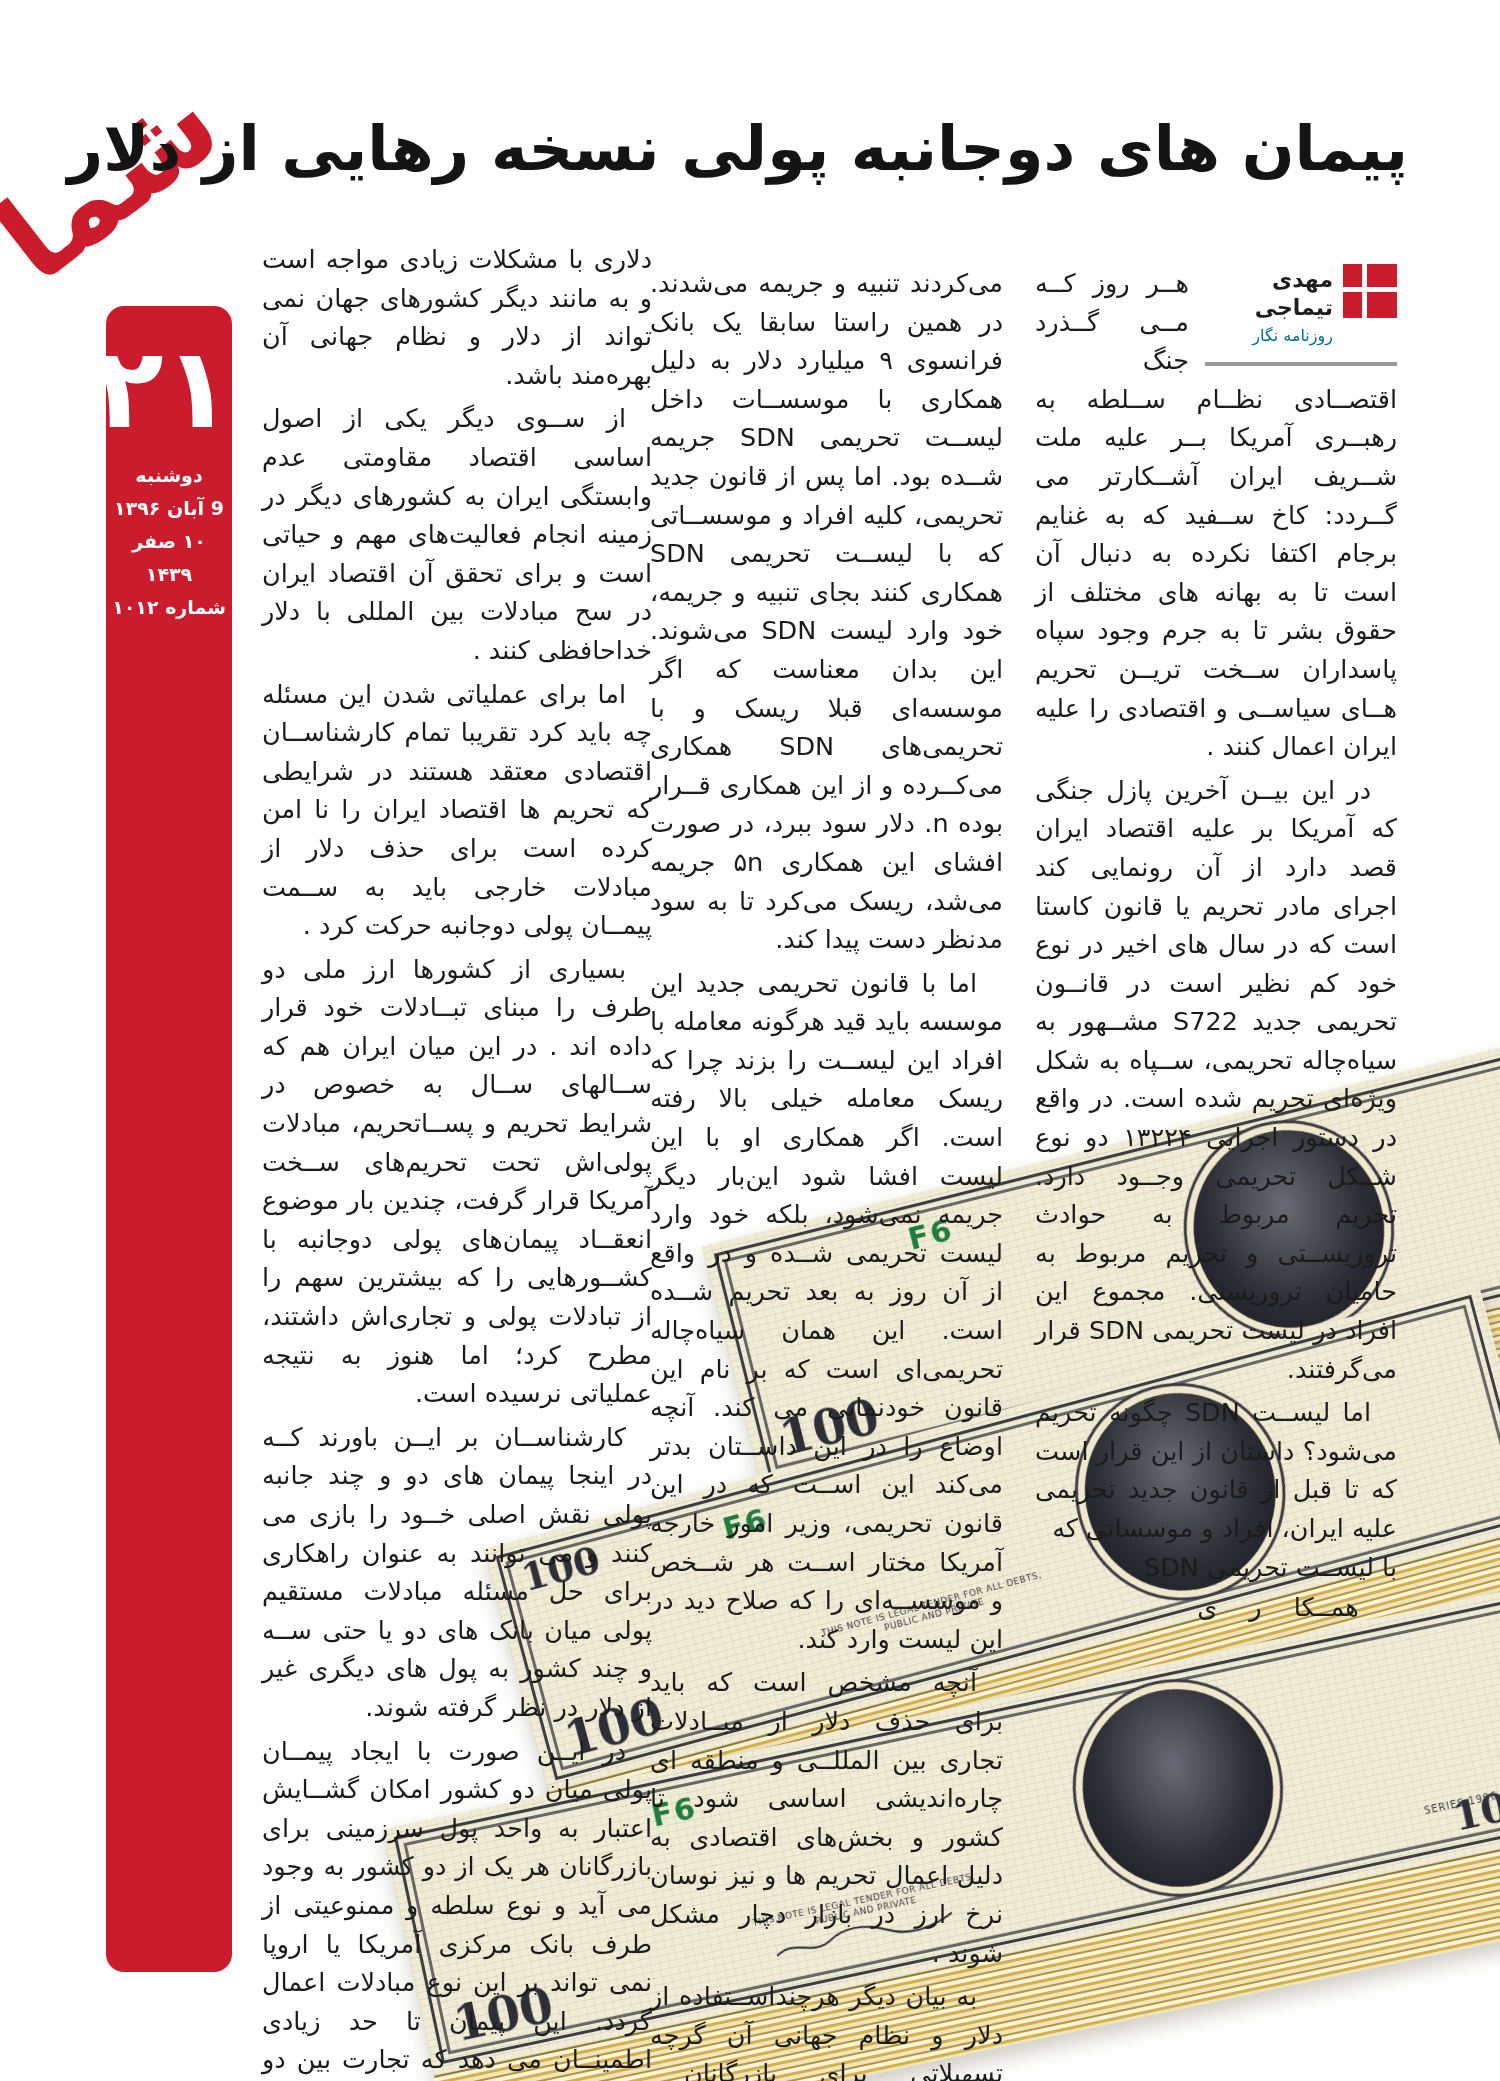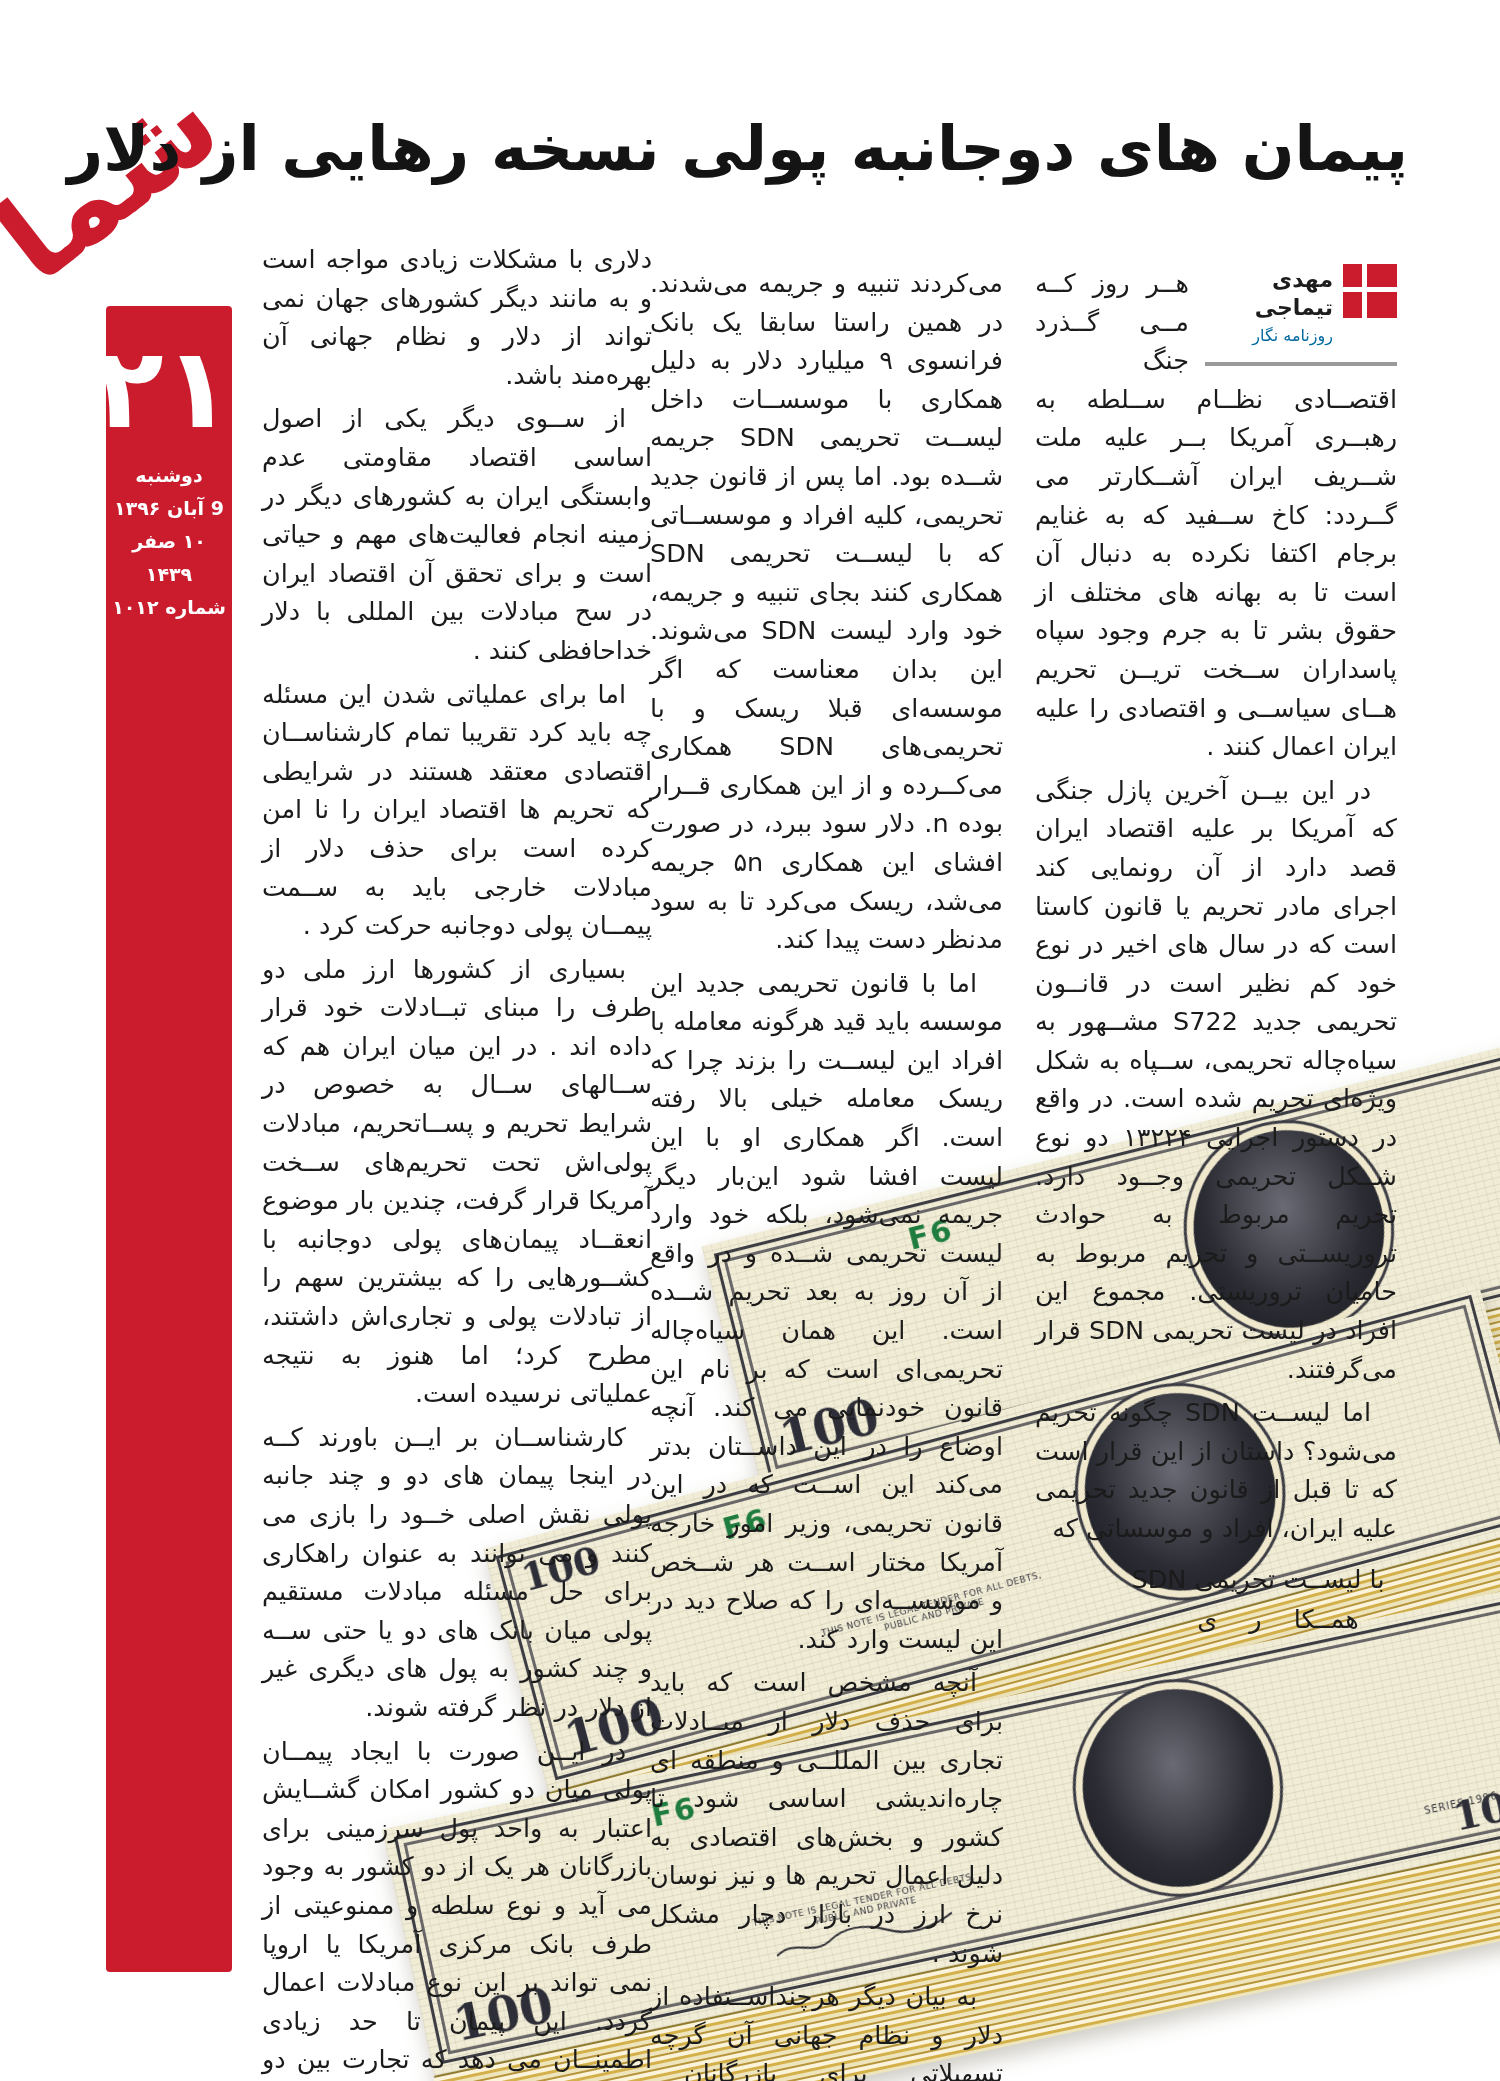--- a/index.html
+++ b/index.html
@@ -5,42 +5,42 @@
   html,body{margin:0;padding:0;background:#e8e8e8;}
   .page{position:relative;width:1500px;height:2081px;background:#ffffff;overflow:hidden;
         font-family:"DejaVu Sans",sans-serif;direction:rtl;}
   
   .logo{position:absolute;left:28px;top:52px;width:210px;height:250px;color:#cb1c2e;
         font-size:118px;font-weight:bold;transform:rotate(-38deg);transform-origin:50% 55%;
         text-align:center;line-height:230px;}
   .headline{position:absolute;right:92px;top:70px;width:1180px;text-align:left;
         font-size:62px;font-weight:bold;color:#141414;white-space:nowrap;letter-spacing:-1px;}
   .sidebar{position:absolute;left:106px;top:306px;width:126px;height:1666px;background:#cb1c2e;
-        border-radius:4px;color:#ffffff;text-align:center;}
+        border-radius:18px;color:#ffffff;text-align:center;}
   .page-num{font-size:112px;font-weight:bold;line-height:1.15;margin-top:18px;}
   .dateline{font-size:19px;font-weight:bold;line-height:33px;margin-top:6px;}
   
   .byline{float:right;width:192px;margin:0 0 12px 16px;border-bottom:4px solid #9a9a9a;
         padding-bottom:12px;}
   .byline-inner{display:flex;align-items:flex-start;gap:10px;justify-content:space-between;}
   .byline-icon{width:54px;height:54px;background:#cb1c2e;position:relative;flex:0 0 54px;}
   .byline-icon::before{content:"";position:absolute;left:19px;top:0;width:5px;height:100%;background:#fff;}
   .byline-icon::after{content:"";position:absolute;top:23px;left:0;height:5px;width:100%;background:#fff;}
   .byline-text{padding-top:2px;}
   .byline-name{font-size:22px;font-weight:bold;color:#1d1d1d;line-height:28px;}
   .byline-role{font-size:16px;color:#0369a1;line-height:28px;}
   
   .col{position:absolute;text-align:justify;font-size:25.5px;line-height:38.6px;color:#1b1b1b;z-index:2;}
   .col p{margin:0 0 5px 0;text-indent:26px;}
   .col p.first{text-indent:0;}
   .col p.flush{margin-bottom:0;}
   .col-right{left:1035px;top:264px;width:362px;}
   .col-mid{left:650px;top:264px;width:353px;}
   .col-left{left:262px;top:240px;width:390px;}
-  .short-a{text-align:center;margin-left:84px;margin-top:12px;}
+  .short-a{text-align:right;margin-left:84px;margin-top:0;}
   .short-b{text-align:center;margin-left:124px;margin-top:2px;letter-spacing:5px;word-spacing:24px;}
   .cr{float:left;clear:left;height:39px;}
   
   .photo{position:absolute;left:400px;top:1040px;width:1100px;height:1041px;z-index:1;}
   .stack{position:absolute;filter:drop-shadow(0 10px 10px rgba(60,50,20,.25));}
   .s1{left:330px;top:95px;width:880px;transform:rotate(-14deg);}
   .s2{left:110px;top:370px;width:1030px;transform:rotate(-15deg);}
   .s3{left:5px;top:665px;width:1160px;transform:rotate(-12deg);}
   .bill{height:252px;background:#f1ecd6;position:relative;overflow:hidden;
         box-shadow:inset 0 0 0 10px #f1ecd6, inset 0 0 0 13px #3c3c44;direction:ltr;}

